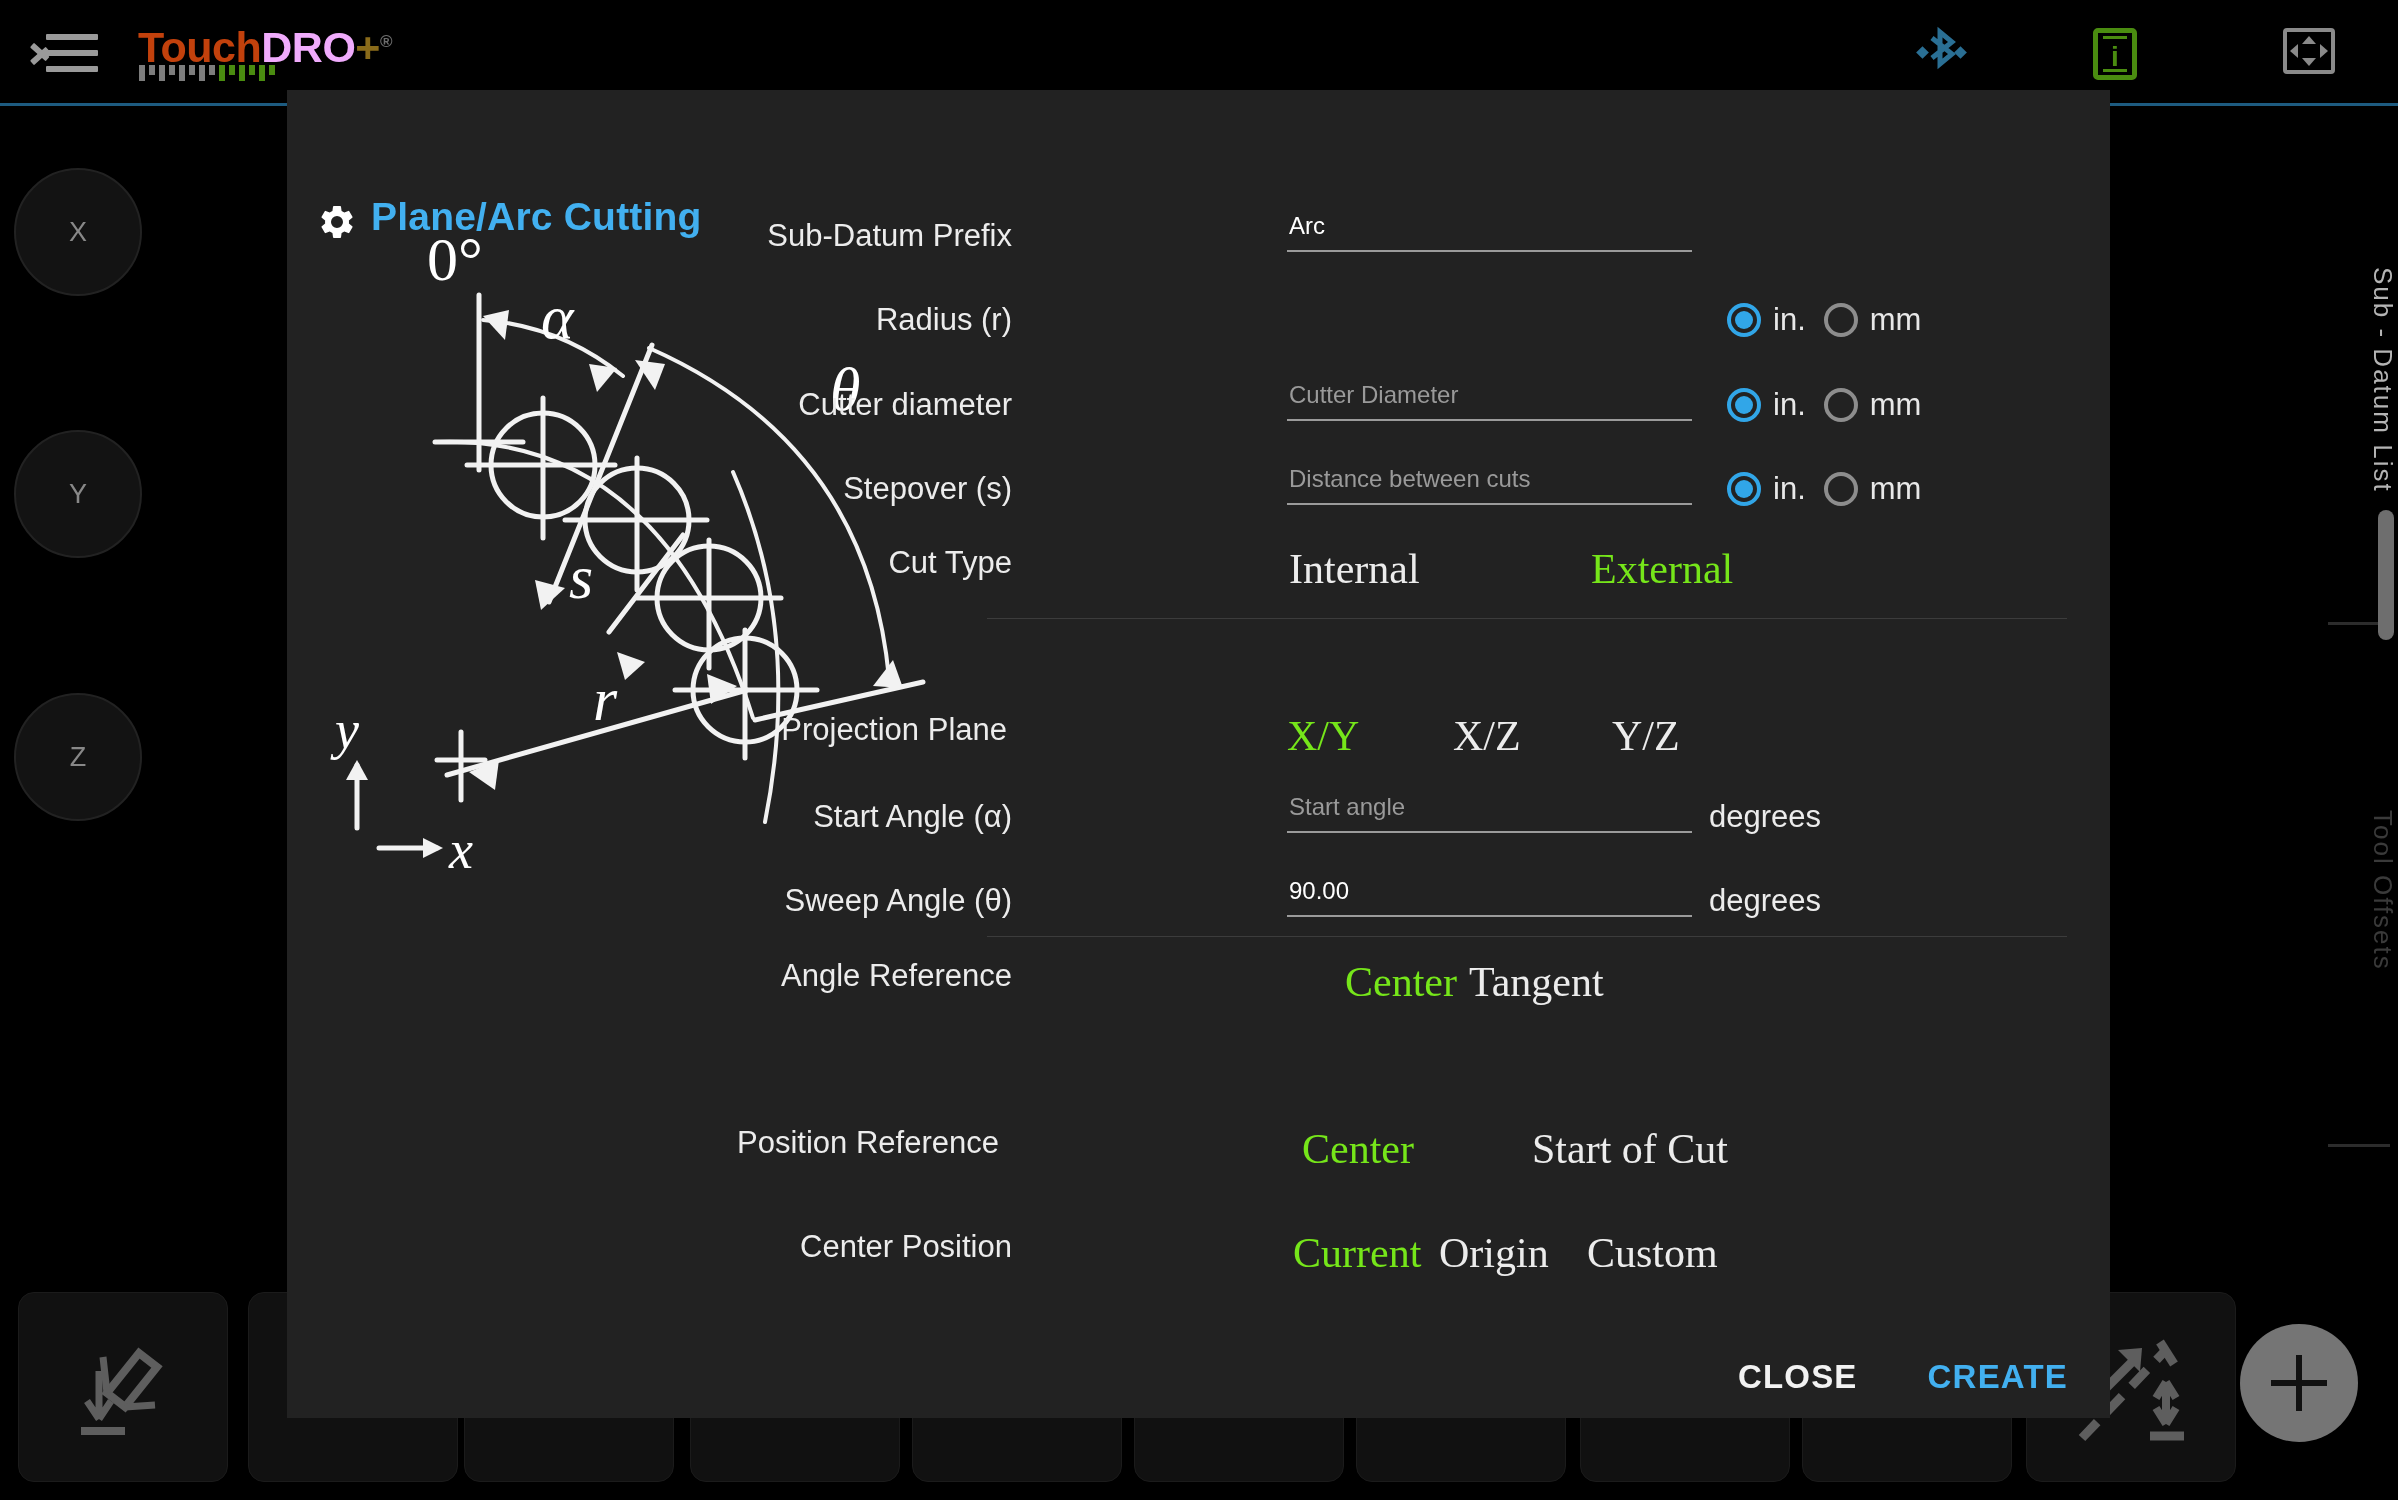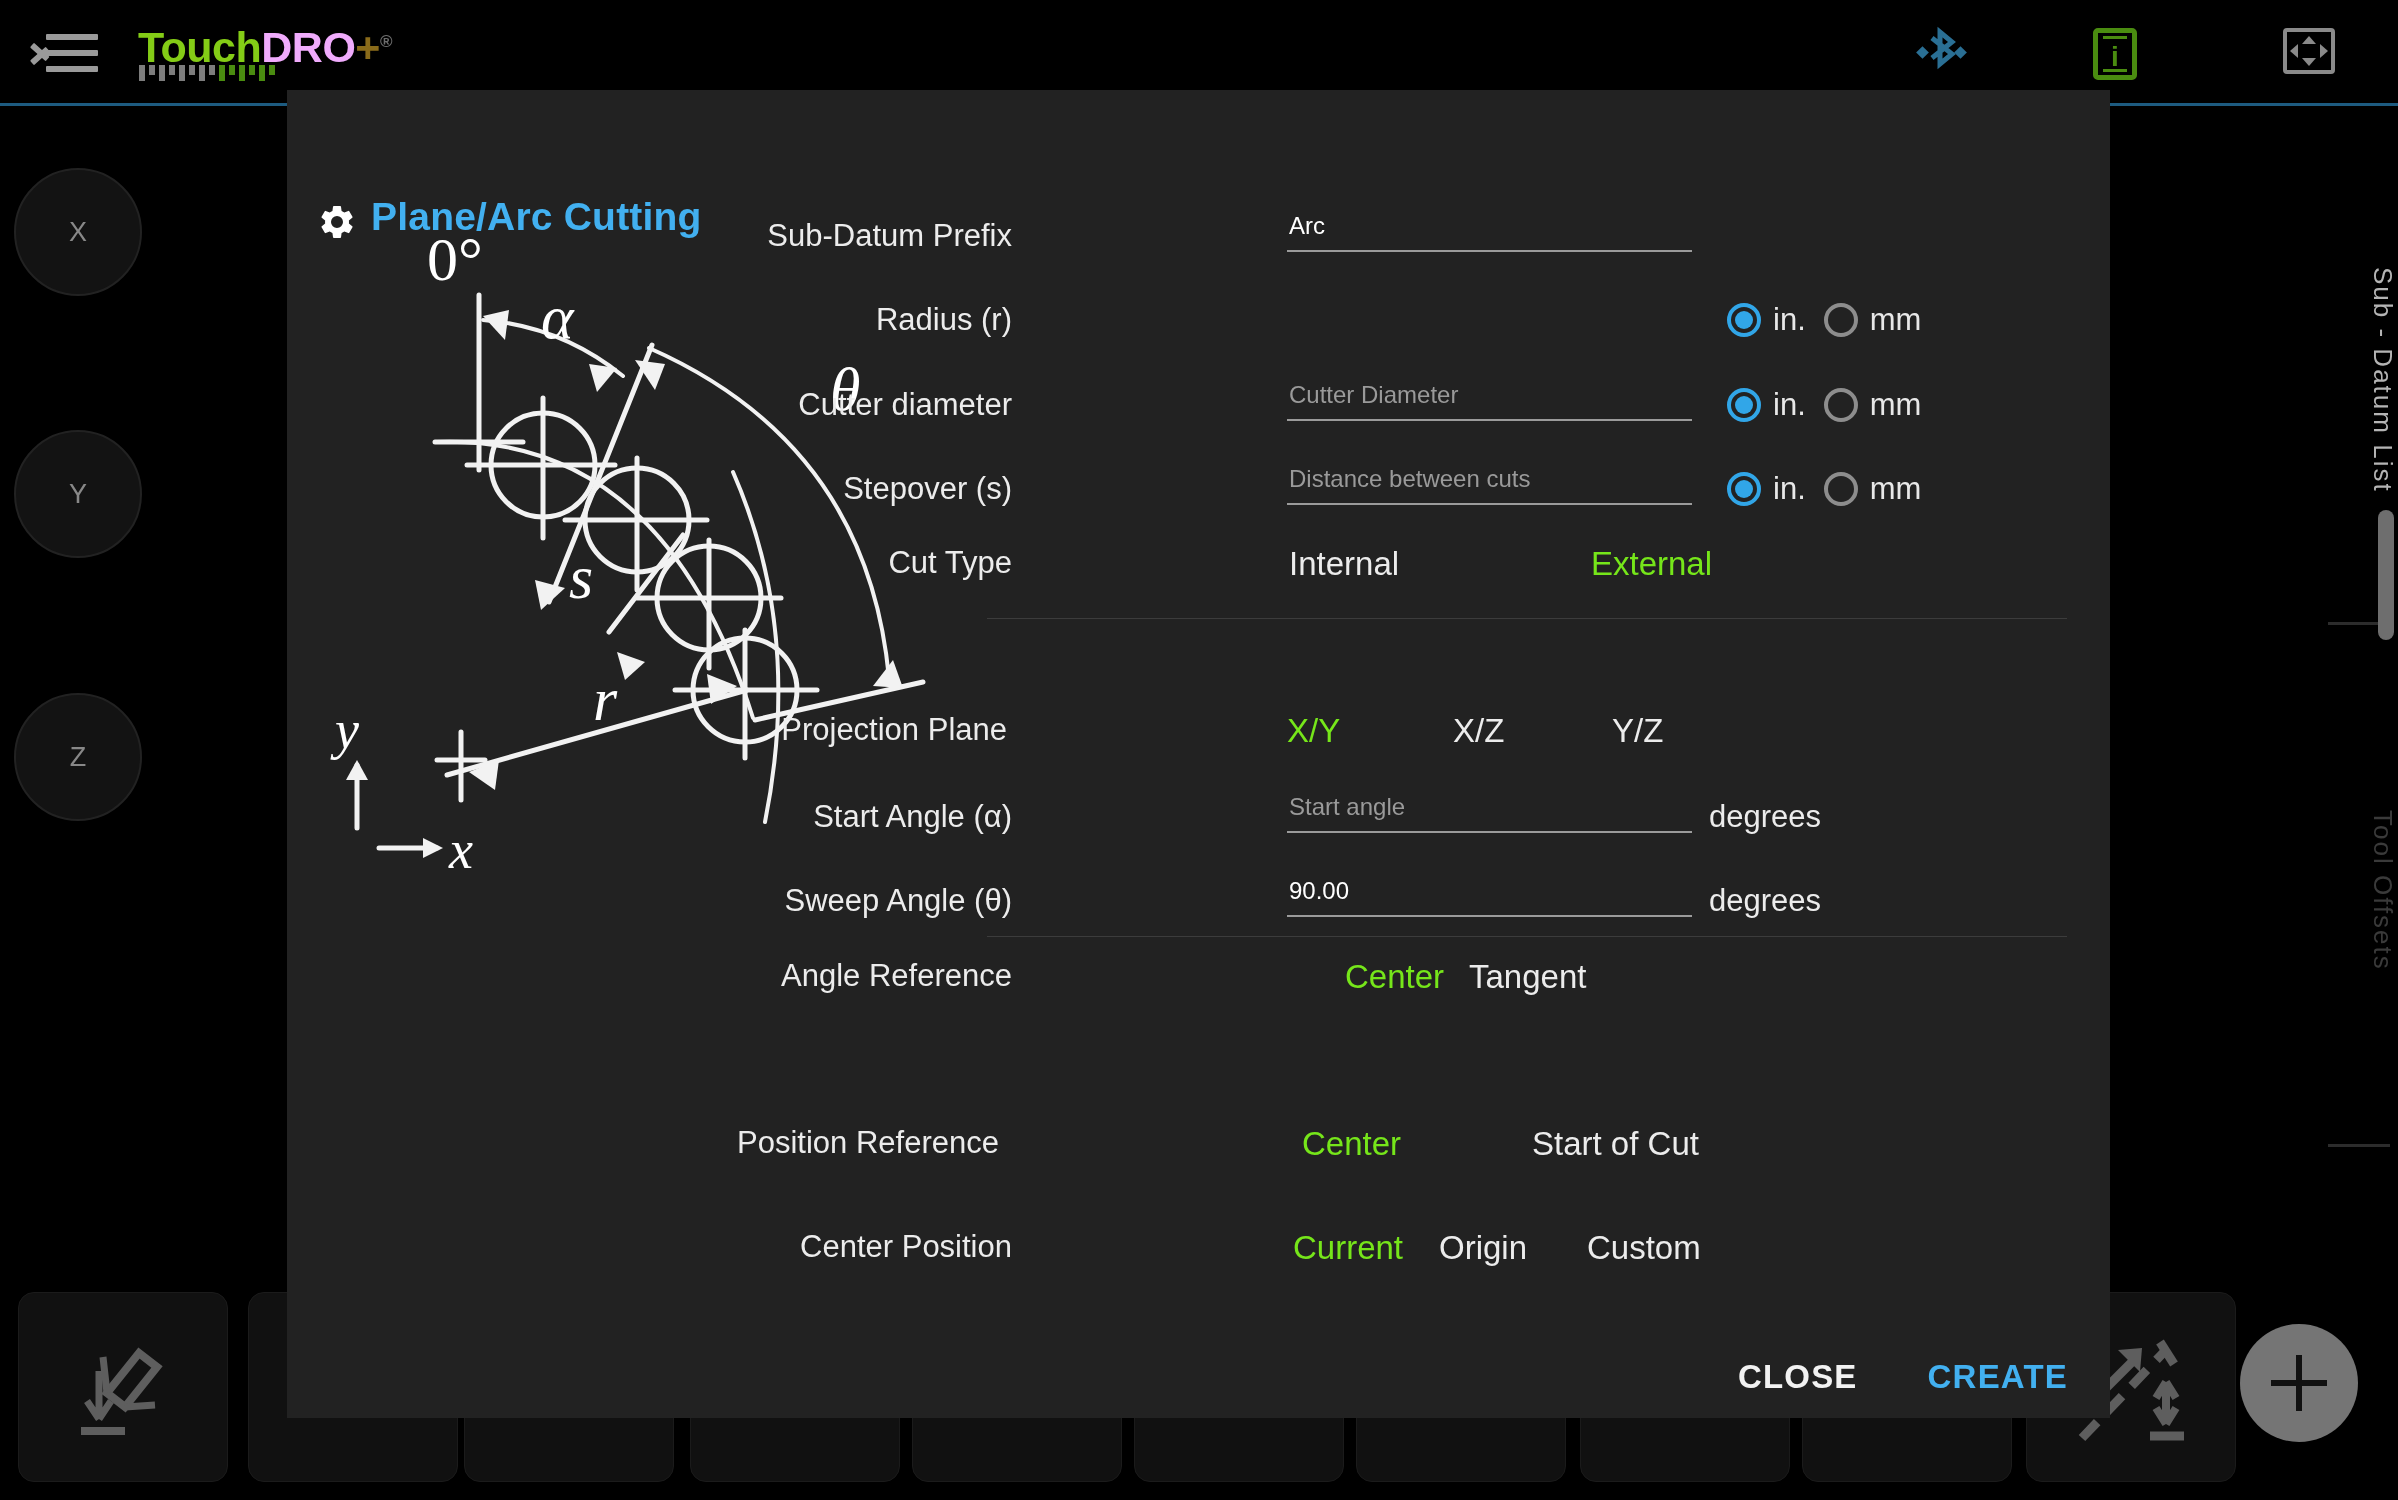--- a/index.html
+++ b/index.html
@@ -20,21 +20,21 @@
   .hamburger .l3 { top:36px; width:52px; }
   .hamburger .arr { position:absolute; left:0; top:8px; width:22px; height:30px; }
   .hamburger .arr:before, .hamburger .arr:after {
     content:""; position:absolute; left:0; width:21px; height:6px; background:#9a9a9a; border-radius:1px;
   }
   .hamburger .arr:before { top:4px;  transform:rotate(42deg);  transform-origin:left center; }
   .hamburger .arr:after  { top:22px; transform:rotate(-42deg); transform-origin:left center; }
 
   .logo { position:absolute; left:138px; top:20px; height:62px; }
   .logo .wordmark { font-size:43px; font-weight:bold; letter-spacing:-0.5px; line-height:44px; }
-  .logo .t1 { color:#84cc16; }
+  .logo .t1 { color:#c2410c; }
   .logo .t2 { color:#f0abfc; }
   .logo .t3 { color:#8a6b1a; }
   .logo .reg { color:#6d6d6d; font-size:17px; vertical-align:super; }
   .logo .ticks { position:absolute; left:1px; top:45px; display:flex; gap:4px; }
   .logo .ticks i { display:block; width:6px; background:#7d7d7d; }
 
   .bt-icon { position:absolute; left:1912px; top:24px; width:56px; height:58px; }
   .info-icon { position:absolute; left:2093px; top:28px; width:44px; height:52px;
                border:5px solid #4a8c10; border-radius:5px; }
   .info-icon .bar { position:absolute; left:5px; height:3px; background:#4a8c10; width:24px; }
@@ -105,21 +105,21 @@
   .units { position:absolute; left:740px; top:18px; display:flex; align-items:center; gap:18px; }
   .radio { display:flex; align-items:center; gap:12px; cursor:pointer; }
   .rdot { width:34px; height:34px; border-radius:50%; border:4px solid #8d8d8d;
           position:relative; box-sizing:border-box; }
   .rdot.on { border-color:#31a6e8; }
   .rdot.on:after { content:""; position:absolute; left:50%; top:50%; width:18px; height:18px;
                    margin:-9px 0 0 -9px; border-radius:50%; background:#31a6e8; }
   .runit { font-size:31px; color:#e8e8e8; }
   .suffix { position:absolute; left:722px; top:18px; font-size:31px; color:#ececec; }
 
-  .opt { position:absolute; top:18px; font-size:33px; color:#ececec; cursor:pointer; white-space:nowrap; }
+  .opt { position:absolute; top:18px; font-size:42px; color:#ececec; cursor:pointer; white-space:nowrap;font-family:Liberation Serif, serif; }
   .opt.sel { color:#76e61a; }
 
   .sep { position:absolute; left:700px; width:1080px; height:1px; background:#3c3c3c; }
 
   .actions { position:absolute; right:42px; bottom:22px; display:flex; gap:70px; align-items:center; }
   .abtn { font-size:33px; font-weight:bold; letter-spacing:1.2px; cursor:pointer; }
   .abtn.close { color:#f2f2f2; }
   .abtn.create { color:#42b0f0; }
 </style>
 </head>

